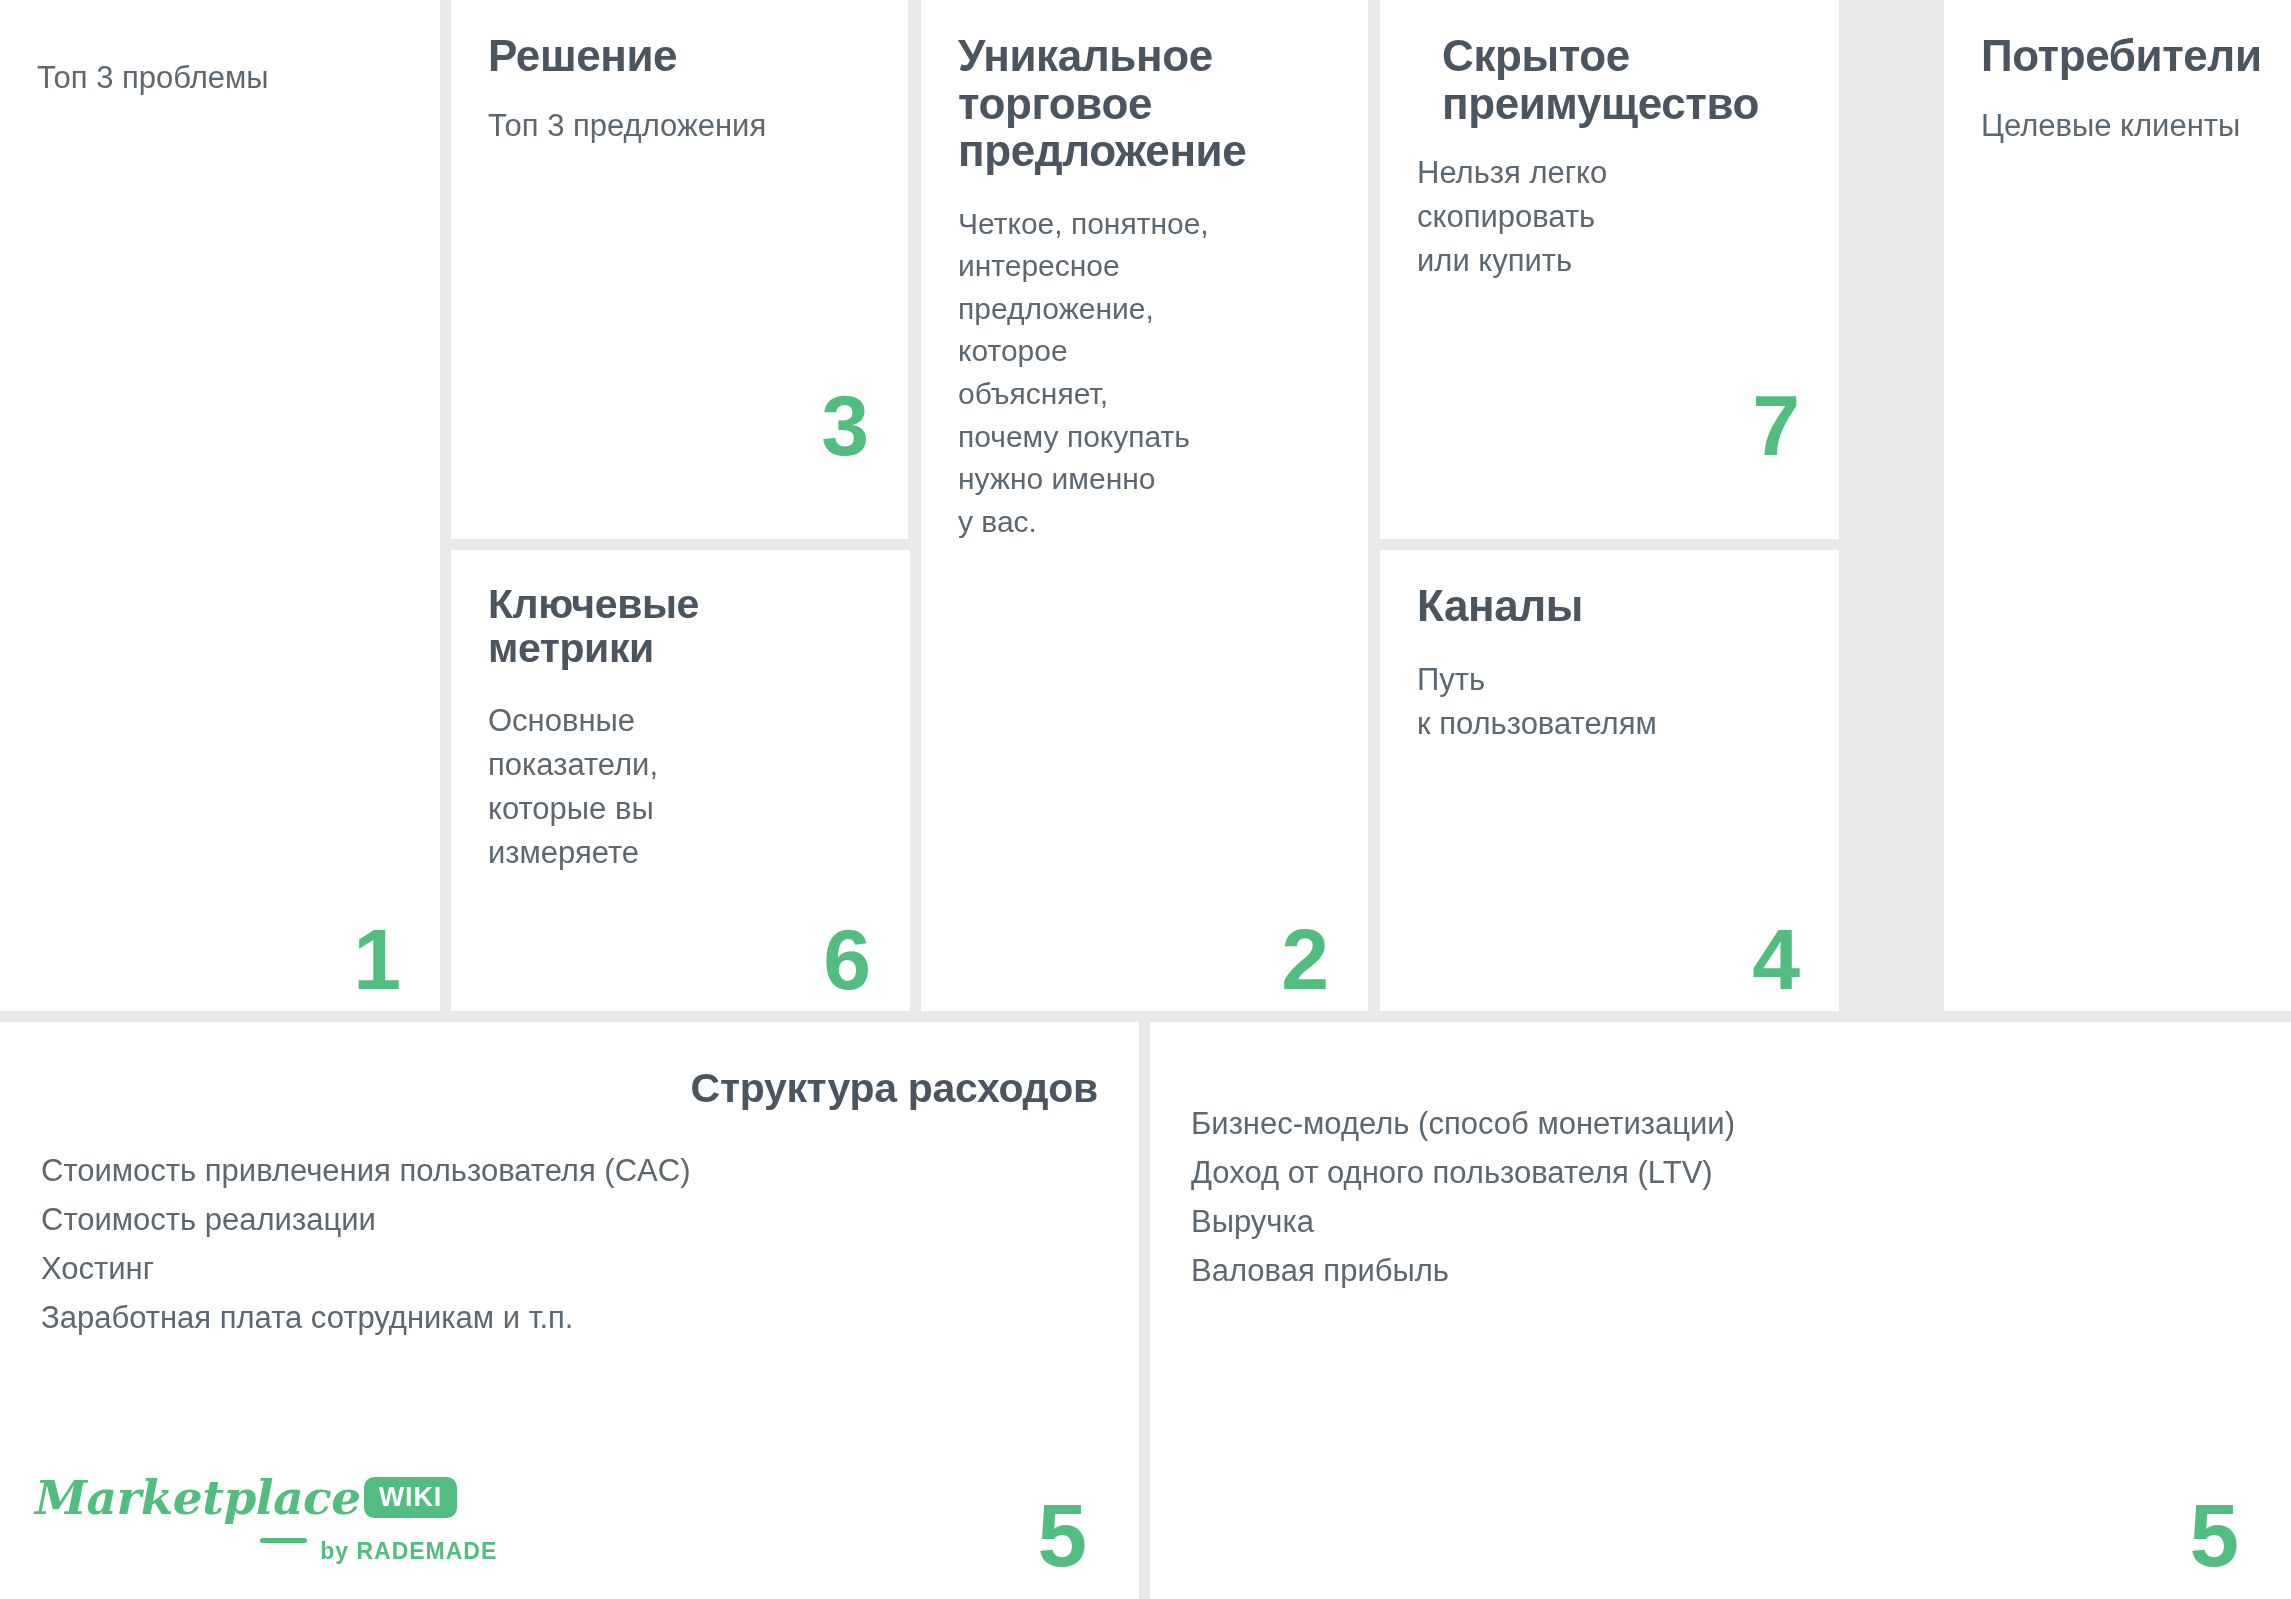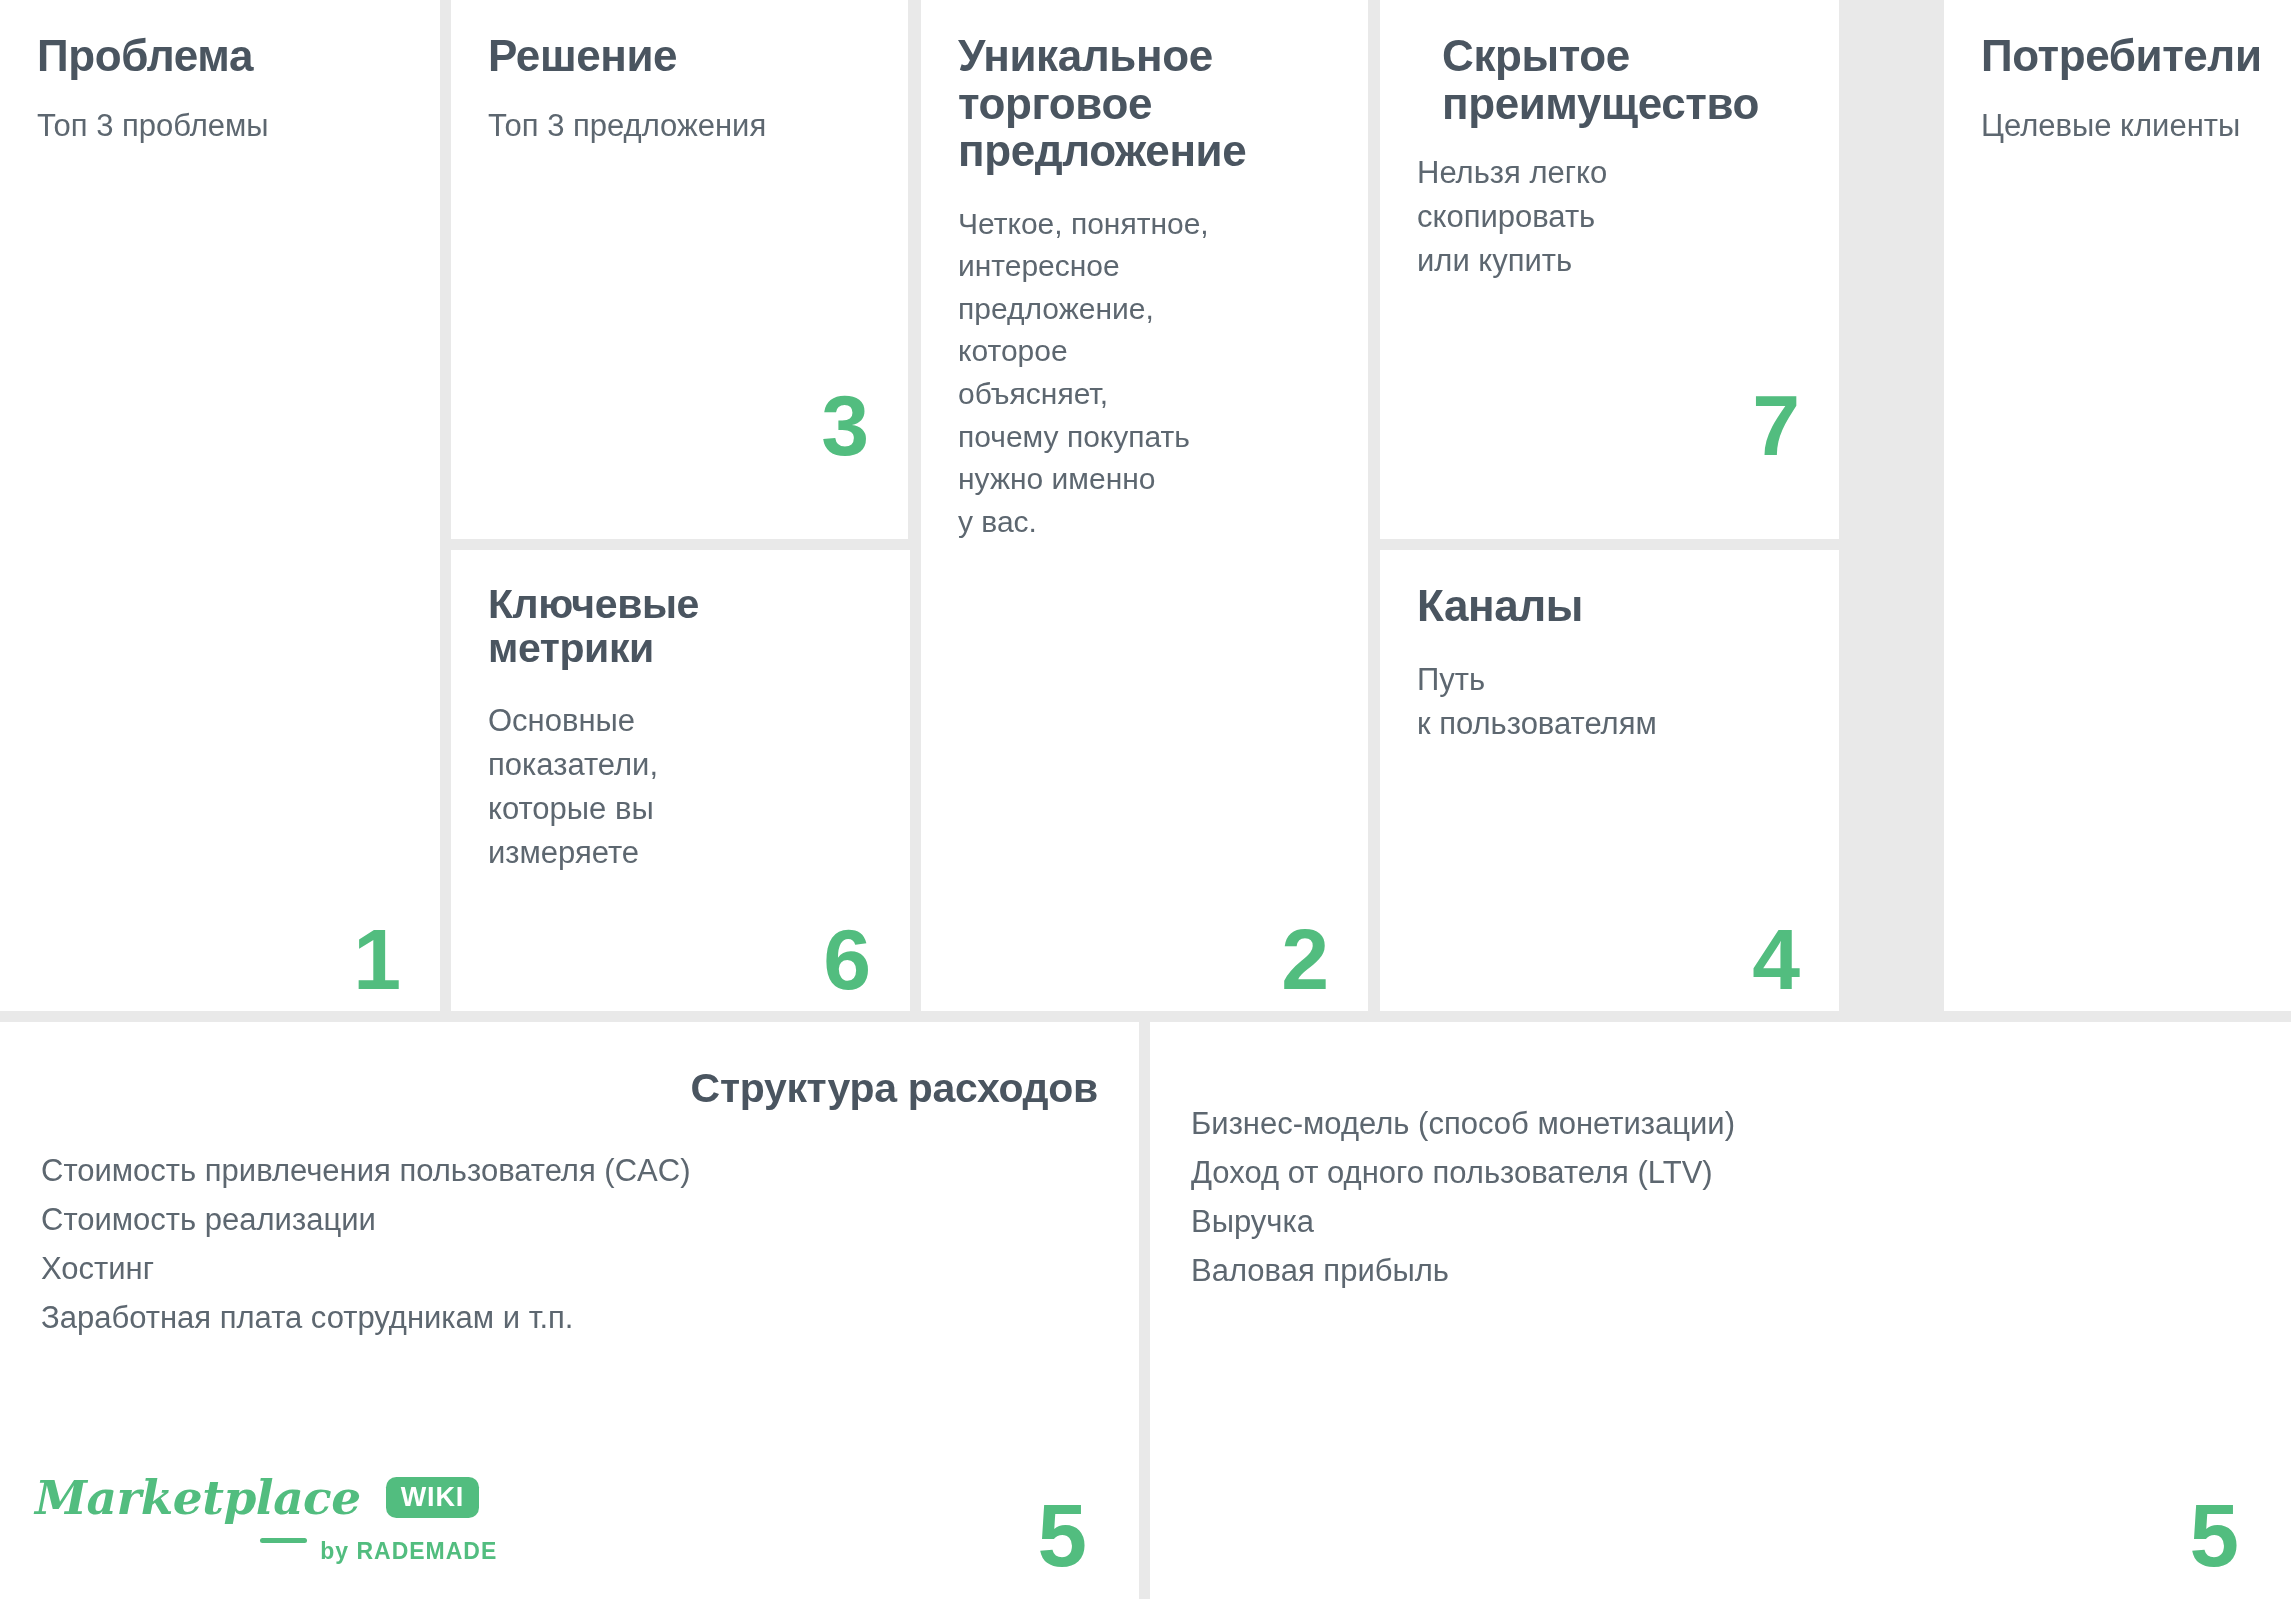--- a/index.html
+++ b/index.html
@@ -95,21 +95,21 @@
   #logo-block {
     position: absolute;
     left: 35px;
     bottom: 35px;
     width: 466px;
   }
 
   .logo-row {
     display: flex;
     align-items: center;
-    gap: 25px;
+    gap: 3px;
   }
 
   .logo-word {
     color: #52bd7f;
     font-family: "DejaVu Serif", serif;
     font-style: italic;
     font-weight: 700;
     font-size: 47px;
     letter-spacing: -0.5px;
   }
@@ -147,21 +147,20 @@
     font-weight: 700;
     letter-spacing: 1px;
   }
 </style>
 </head>
 <body>
 
 <div id="canvas">
 
   <div class="cell" style="left:0px; top:0px; width:440px; height:1011px;">
-    <div class="cell-title">Проблема</div>
     <div class="cell-body">Топ 3 проблемы</div>
     <div class="badge">1</div>
   </div>
 
   <div class="cell" style="left:451px; top:0px; width:457px; height:539px;">
     <div class="cell-title">Решение</div>
     <div class="cell-body">Топ 3
 предложения</div>
     <div class="badge" style="bottom:71px;">3</div>
   </div>

